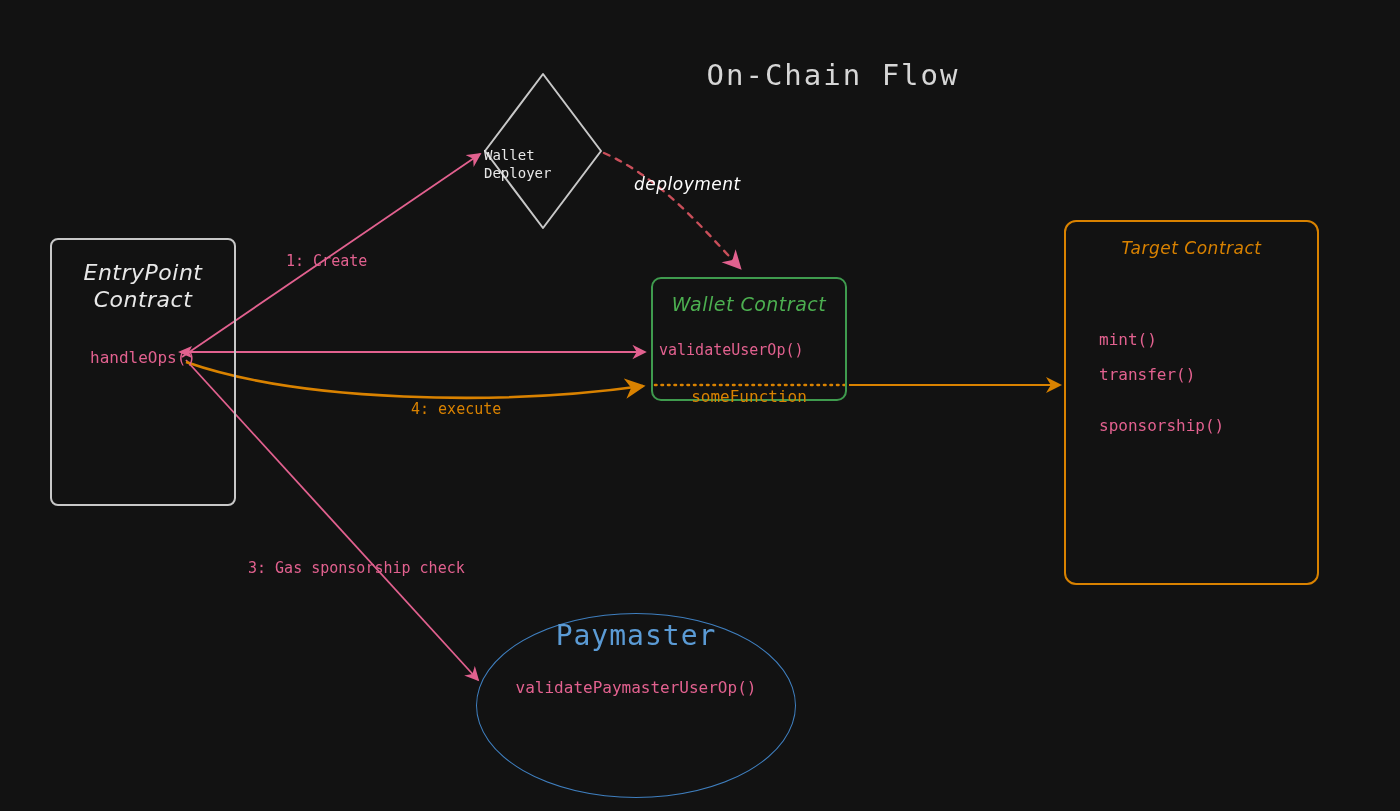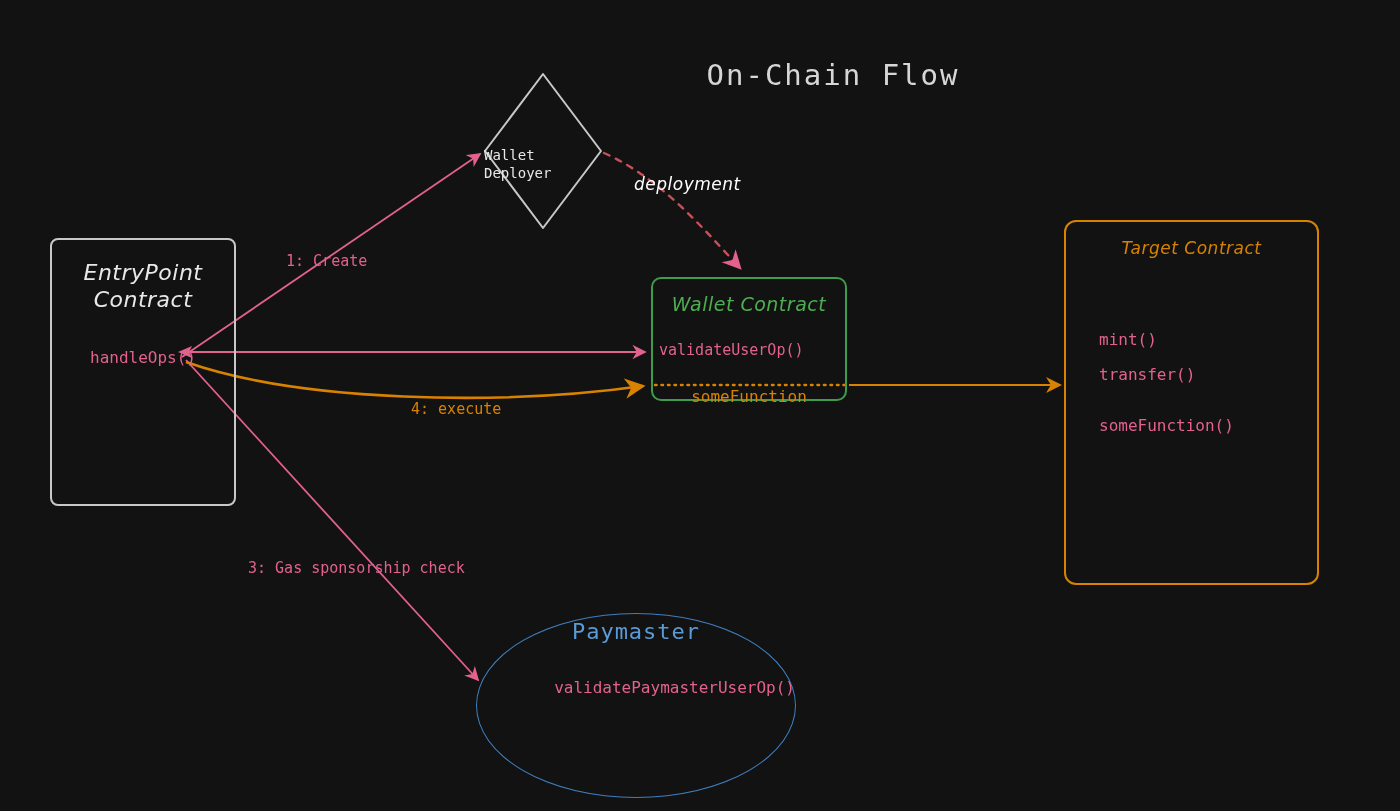--- a/index.html
+++ b/index.html
@@ -149,29 +149,29 @@
     border: 1.6px solid #3f7fbf;
     border-radius: 50%;
     box-sizing: border-box;
   }
   #paymaster-title {
     position: absolute;
     left: 0; top: 5px;
     width: 100%;
     text-align: center;
     color: #5b9bd5;
-    font-size: 22px;
+    font-size: 28px;
     letter-spacing: 1px;
     white-space: nowrap;
   }
   #paymaster-method {
     position: absolute;
     left: 0; top: 64px;
     width: 100%;
-    text-align: right;
+    text-align: center;
     color: #e2618f;
     font-size: 16px;
     white-space: nowrap;
   }
 
   
   .edge-label {
     position: absolute;
     white-space: pre-line;
     font-size: 15px;
@@ -251,21 +251,21 @@
   <div id="wallet-box">
     <div id="wallet-title" class="hand">Wallet Contract</div>
     <div id="wallet-method" class="mono">validateUserOp()</div>
     <div id="wallet-somefn" class="mono">someFunction</div>
   </div>
 
   <div id="target-box">
     <div id="target-title" class="hand">Target Contract</div>
     <div id="target-m0" class="target-method mono">mint()</div>
     <div id="target-m1" class="target-method mono">transfer()</div>
-    <div id="target-m2" class="target-method mono">someFunction()</div>
+    <div id="target-m2" class="target-method mono">sponsorship()</div>
   </div>
 
   <div id="paymaster-ellipse">
     <div id="paymaster-title" class="mono">Paymaster</div>
     <div id="paymaster-method" class="mono">validatePaymasterUserOp()</div>
   </div>
 
   <div id="lbl-create" class="edge-label pinklbl mono">1: Create</div>
   <div id="lbl-gas" class="edge-label pinklbl mono">3: Gas sponsorship check</div>
   <div id="lbl-execute" class="edge-label orangelbl mono">4: execute</div>

